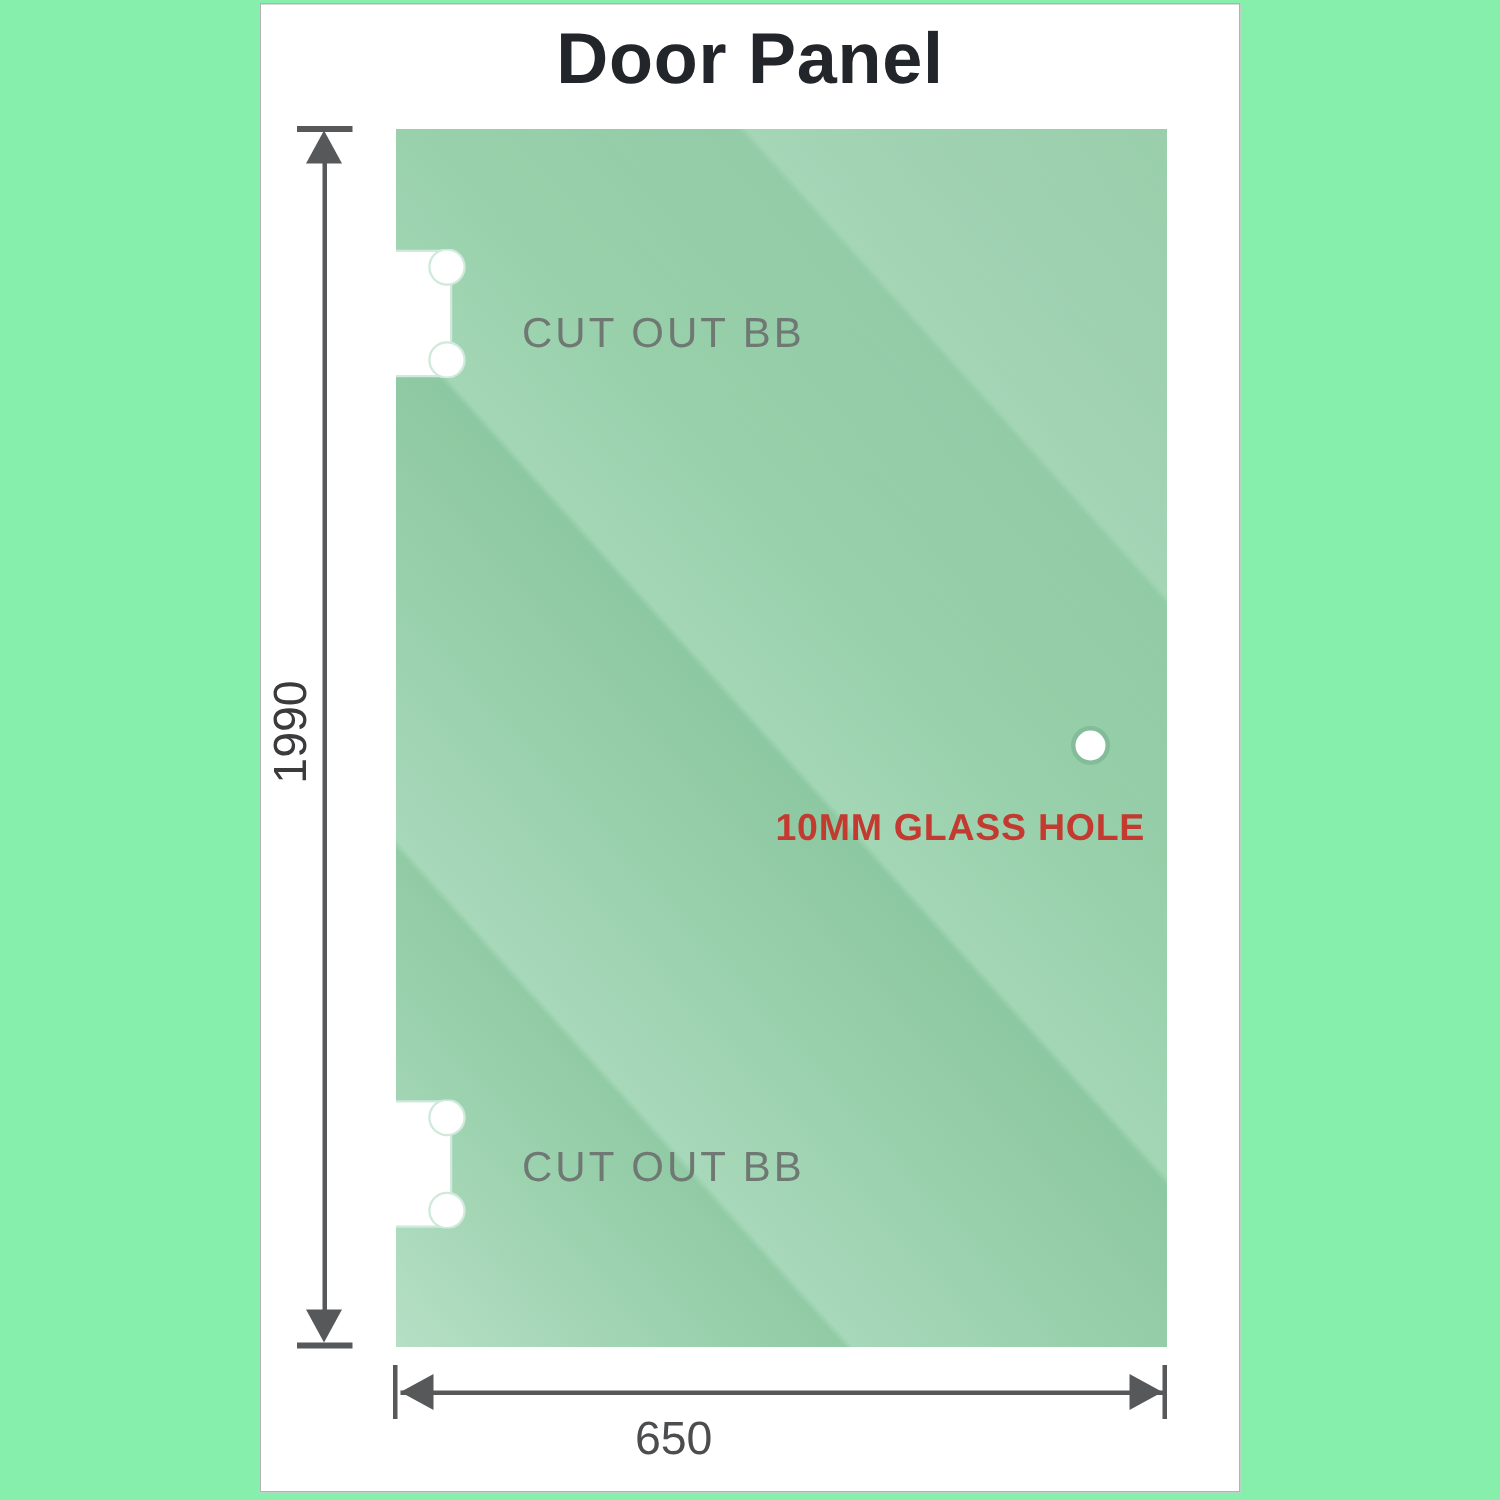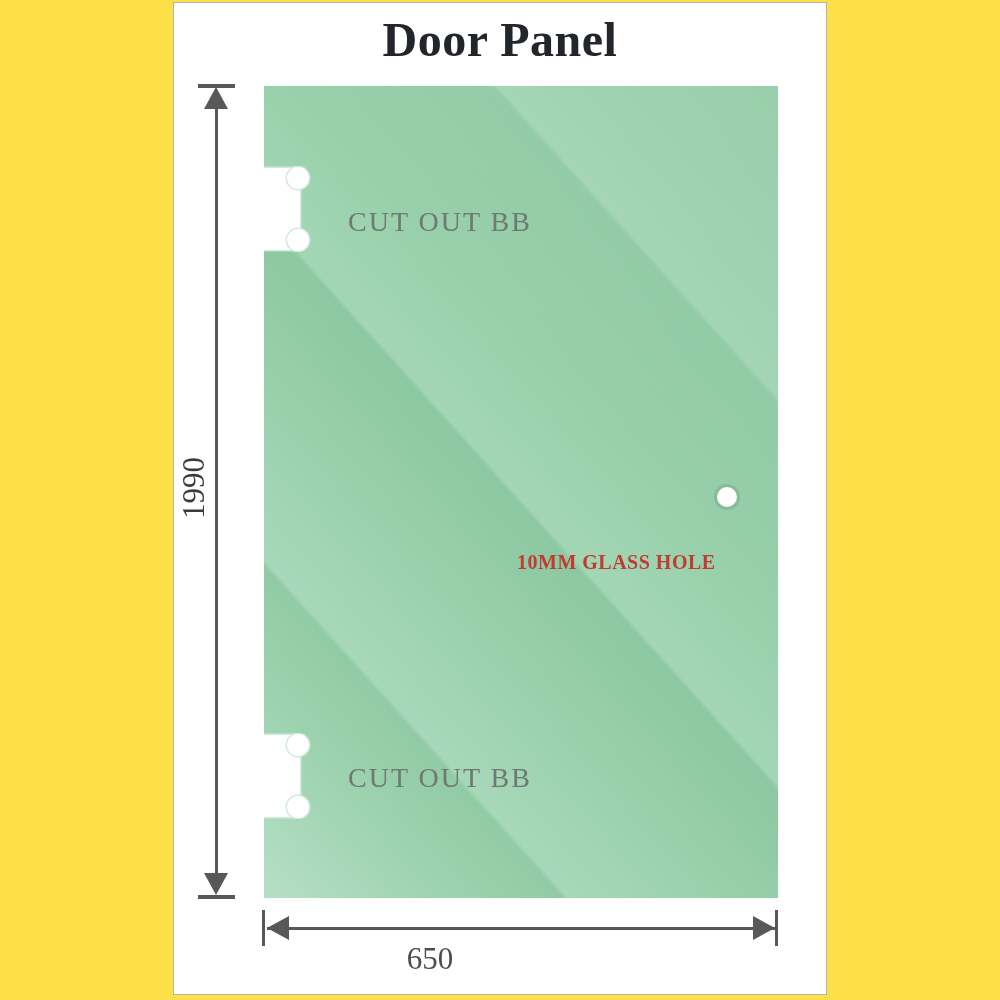--- a/index.html
+++ b/index.html
@@ -1,18 +1,18 @@
 <!DOCTYPE html>
 <html><head>
 <meta charset="utf-8">
 <style>
   html,body{margin:0;padding:0;background:#ffffff;}
   #stage{
-    position:relative;width:1000px;height:1000px;background:#fde047;overflow:hidden;
-    font-family:Liberation Serif, serif;
+    position:relative;width:1000px;height:1000px;background:#86efac;overflow:hidden;
+    font-family:Liberation Sans, sans-serif;
   }
   
   .frame{
     position:absolute;left:173px;top:2px;width:652px;height:991px;
     background:#ffffff;border:1px solid #b2b2b2;
   }
   .title{
     position:absolute;left:173px;top:12px;width:654px;text-align:center;
     font-size:48px;font-weight:bold;color:#22252a;letter-spacing:0.5px;
   }
@@ -41,42 +41,42 @@
     position:absolute;left:348px;font-size:28px;line-height:28px;
     color:#6f7873;letter-spacing:2px;font-weight:400;margin-top:14px;
   }
   .cutout-label.top{top:194px;}
   .cutout-label.bottom{top:750px;}
   .hole{
     position:absolute;left:717px;top:487px;width:20px;height:20px;border-radius:50%;
     background:#ffffff;box-shadow:0 0 0 3px rgba(108,168,132,0.45);
   }
   .hole-label{
-    position:absolute;left:517px;top:538px;font-size:20px;font-weight:bold;
-    color:#c33a31;letter-spacing:0.5px;margin-top:13px;
+    position:absolute;left:517px;top:538px;font-size:25px;font-weight:bold;
+    color:#c33a31;letter-spacing:0.5px;
   }
   
   .dim{position:absolute;background:#57585a;}
   .vline{left:215px;top:106px;width:3px;height:770px;}
   .cap-top{left:198px;top:84px;width:37px;height:4px;}
   .cap-bottom{left:198px;top:895px;width:37px;height:4px;}
   .arrow{position:absolute;width:0;height:0;}
   .arrow-up{left:204px;top:87px;border-left:12px solid transparent;border-right:12px solid transparent;border-bottom:22px solid #57585a;}
   .arrow-down{left:204px;top:873px;border-left:12px solid transparent;border-right:12px solid transparent;border-top:22px solid #57585a;}
   .height-label{
     position:absolute;left:143px;top:471px;width:100px;height:34px;text-align:center;
     font-size:31px;color:#3b3b3d;transform:rotate(-90deg);
   }
   .tick-left{left:262px;top:910px;width:3px;height:36px;}
   .tick-right{left:775px;top:910px;width:3px;height:36px;}
   .hline{left:267px;top:927px;width:509px;height:3px;}
   .arrow-left{left:267px;top:916px;border-top:12px solid transparent;border-bottom:12px solid transparent;border-right:22px solid #57585a;}
   .arrow-right{left:753px;top:916px;border-top:12px solid transparent;border-bottom:12px solid transparent;border-left:22px solid #57585a;}
   .width-label{
-    position:absolute;left:385px;top:941px;width:90px;text-align:center;
+    position:absolute;left:385px;top:941px;width:90px;text-align:right;
     font-size:31px;color:#4c4d4f;
   }
 </style>
 </head>
 <body>
 
 <div id="stage">
 
   <div class="frame"></div>
 

